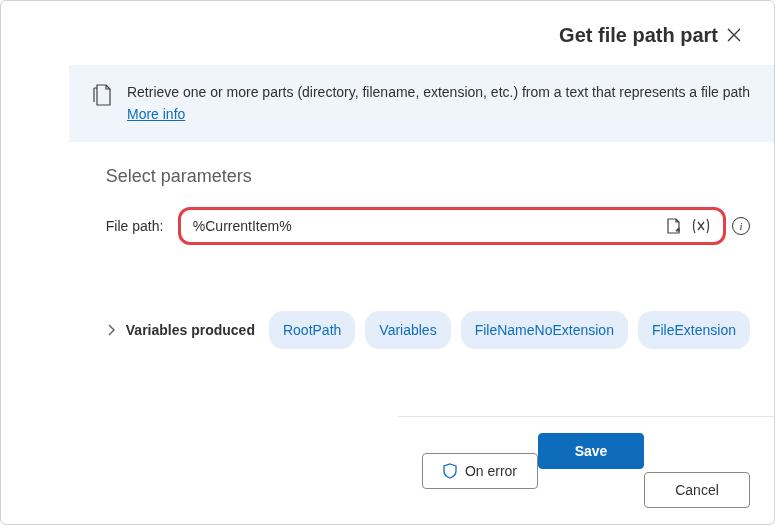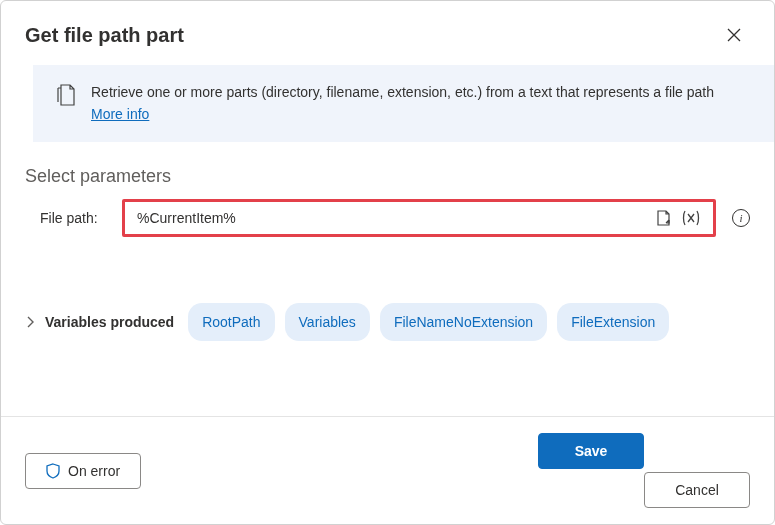--- a/index.html
+++ b/index.html
@@ -10,20 +10,21 @@
     color: #323130;
   }
   .dialog {
     width: 775px;
     height: 525px;
     border: 1px solid #d1d1d1;
     border-radius: 6px;
     display: flex;
     flex-direction: column;
     overflow: hidden;
+    align-items: flex-end;
   }
   .header {
     display: flex;
     justify-content: space-between;
     align-items: center;
     padding: 18px 24px 14px 24px;
   }
   .header h1 {
     font-size: 20px;
     font-weight: 600;
@@ -66,40 +67,38 @@
     margin-top: 2px;
   }
   .body {
     flex: 1;
     padding: 20px 24px 10px 24px;
   }
   .section-title {
     font-size: 18px;
     font-weight: 400;
     color: #605e5c;
-    margin: 4px 0 12px 0;
+    margin: 4px 0 20px 0;
   }
   .param-row {
     display: flex;
     align-items: center;
-    gap: 10px;
-    margin-left: 15px;
   }
   .param-label {
     font-size: 14px;
     color: #323130;
     width: 72px;
     flex-shrink: 0;
   }
   .input-wrap {
     flex: 1;
     display: flex;
     align-items: center;
     border: 3px solid #e3404a;
-    border-radius: 2px;
+    border-radius: 12px;
     height: 38px;
     padding: 0 12px 0 10px;
   }
   .input-wrap input {
     flex: 1;
     border: none;
     outline: none;
     font-size: 14px;
     font-family: inherit;
     color: #323130;

